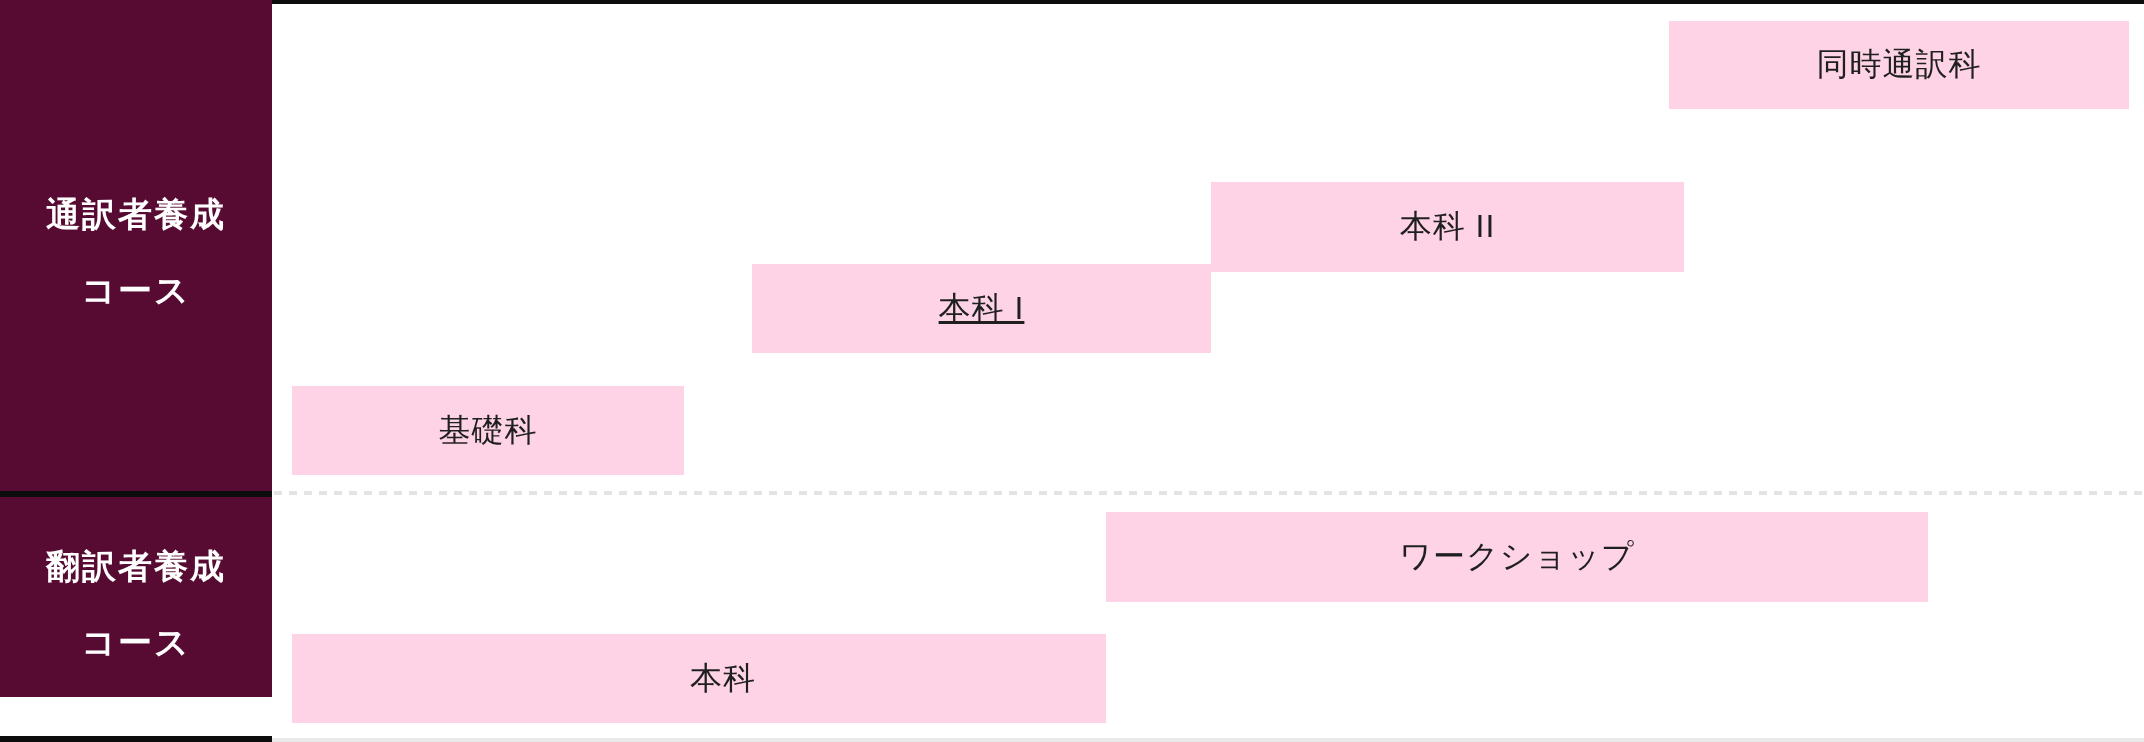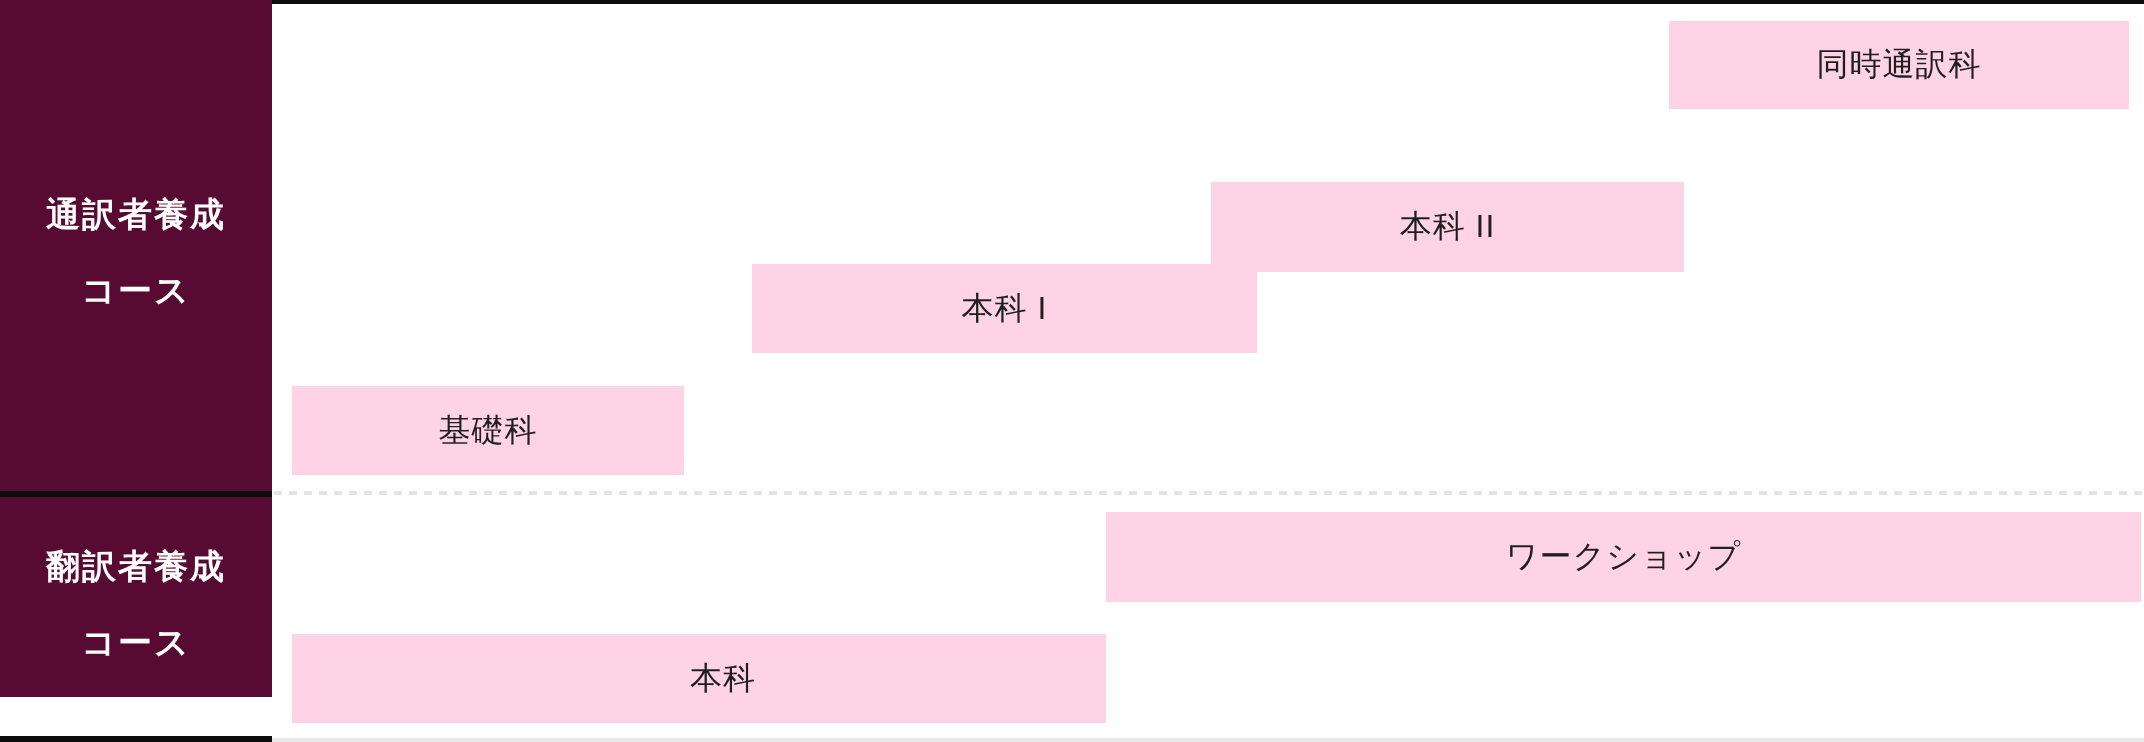--- a/index.html
+++ b/index.html
@@ -70,25 +70,25 @@
   .bar {
     position: absolute;
     background: var(--bar-bg);
     color: var(--bar-text);
     display: flex; align-items: center; justify-content: center;
     font-size: 32px;
     letter-spacing: 1px;
     white-space: nowrap;
   }
   .bar-kisoka        { left: 292px;  top: 386px; width: 392px;  height: 89px; }
-  .bar-honka-1       { left: 752px;  top: 264px; width: 505px;  height: 89px; }
+  .bar-honka-1       { left: 752px;  top: 264px; width: 459px;  height: 89px; text-decoration: underline; }
   .bar-honka-2       { left: 1211px; top: 142px; width: 473px;  height: 90px; margin-top: 40px; }
   .bar-doji-tsuyaku  { left: 1669px; top: 21px;  width: 460px;  height: 88px; }
   .bar-honka-trans   { left: 292px;  top: 634px; width: 814px;  height: 89px; padding-left: 48px; }
-  .bar-workshop      { left: 1106px; top: 512px; width: 1035px; height: 90px; }
+  .bar-workshop      { left: 1106px; top: 512px; width: 822px; height: 90px; }
 </style>
 </head>
 <body>
 
 <div class="stage">
 
   <div class="top-black-line"></div>
   <div class="mid-black-line"></div>
   <div class="mid-dashed-line"></div>
   <div class="bottom-black-line"></div>

